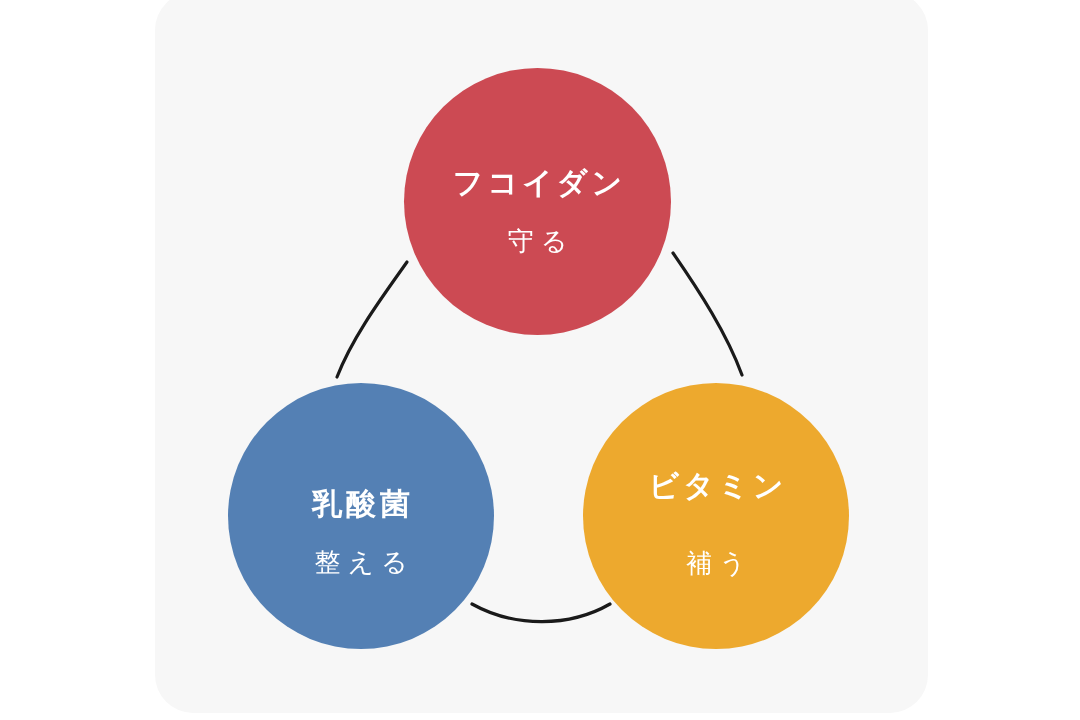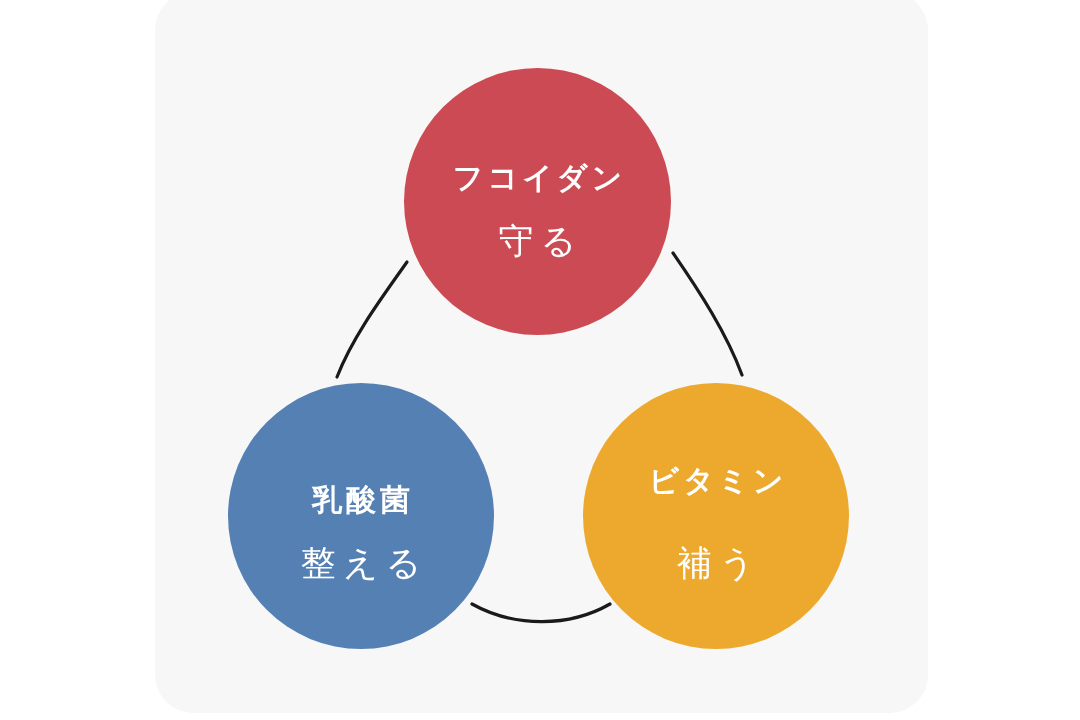--- a/index.html
+++ b/index.html
@@ -56,21 +56,21 @@
   .node-title {
     font-size: 30px;
     font-weight: 700;
     letter-spacing: 4px;
     line-height: 1;
     text-indent: 4px;
     white-space: nowrap;
   }
 
   .node-sub {
-    font-size: 35px;
+    font-size: 26px;
     font-weight: 400;
     letter-spacing: 7px;
     line-height: 1;
     text-indent: 7px;
     white-space: nowrap;
     margin-top: 30px;
   }
 
   
   #node-fucoidan {

